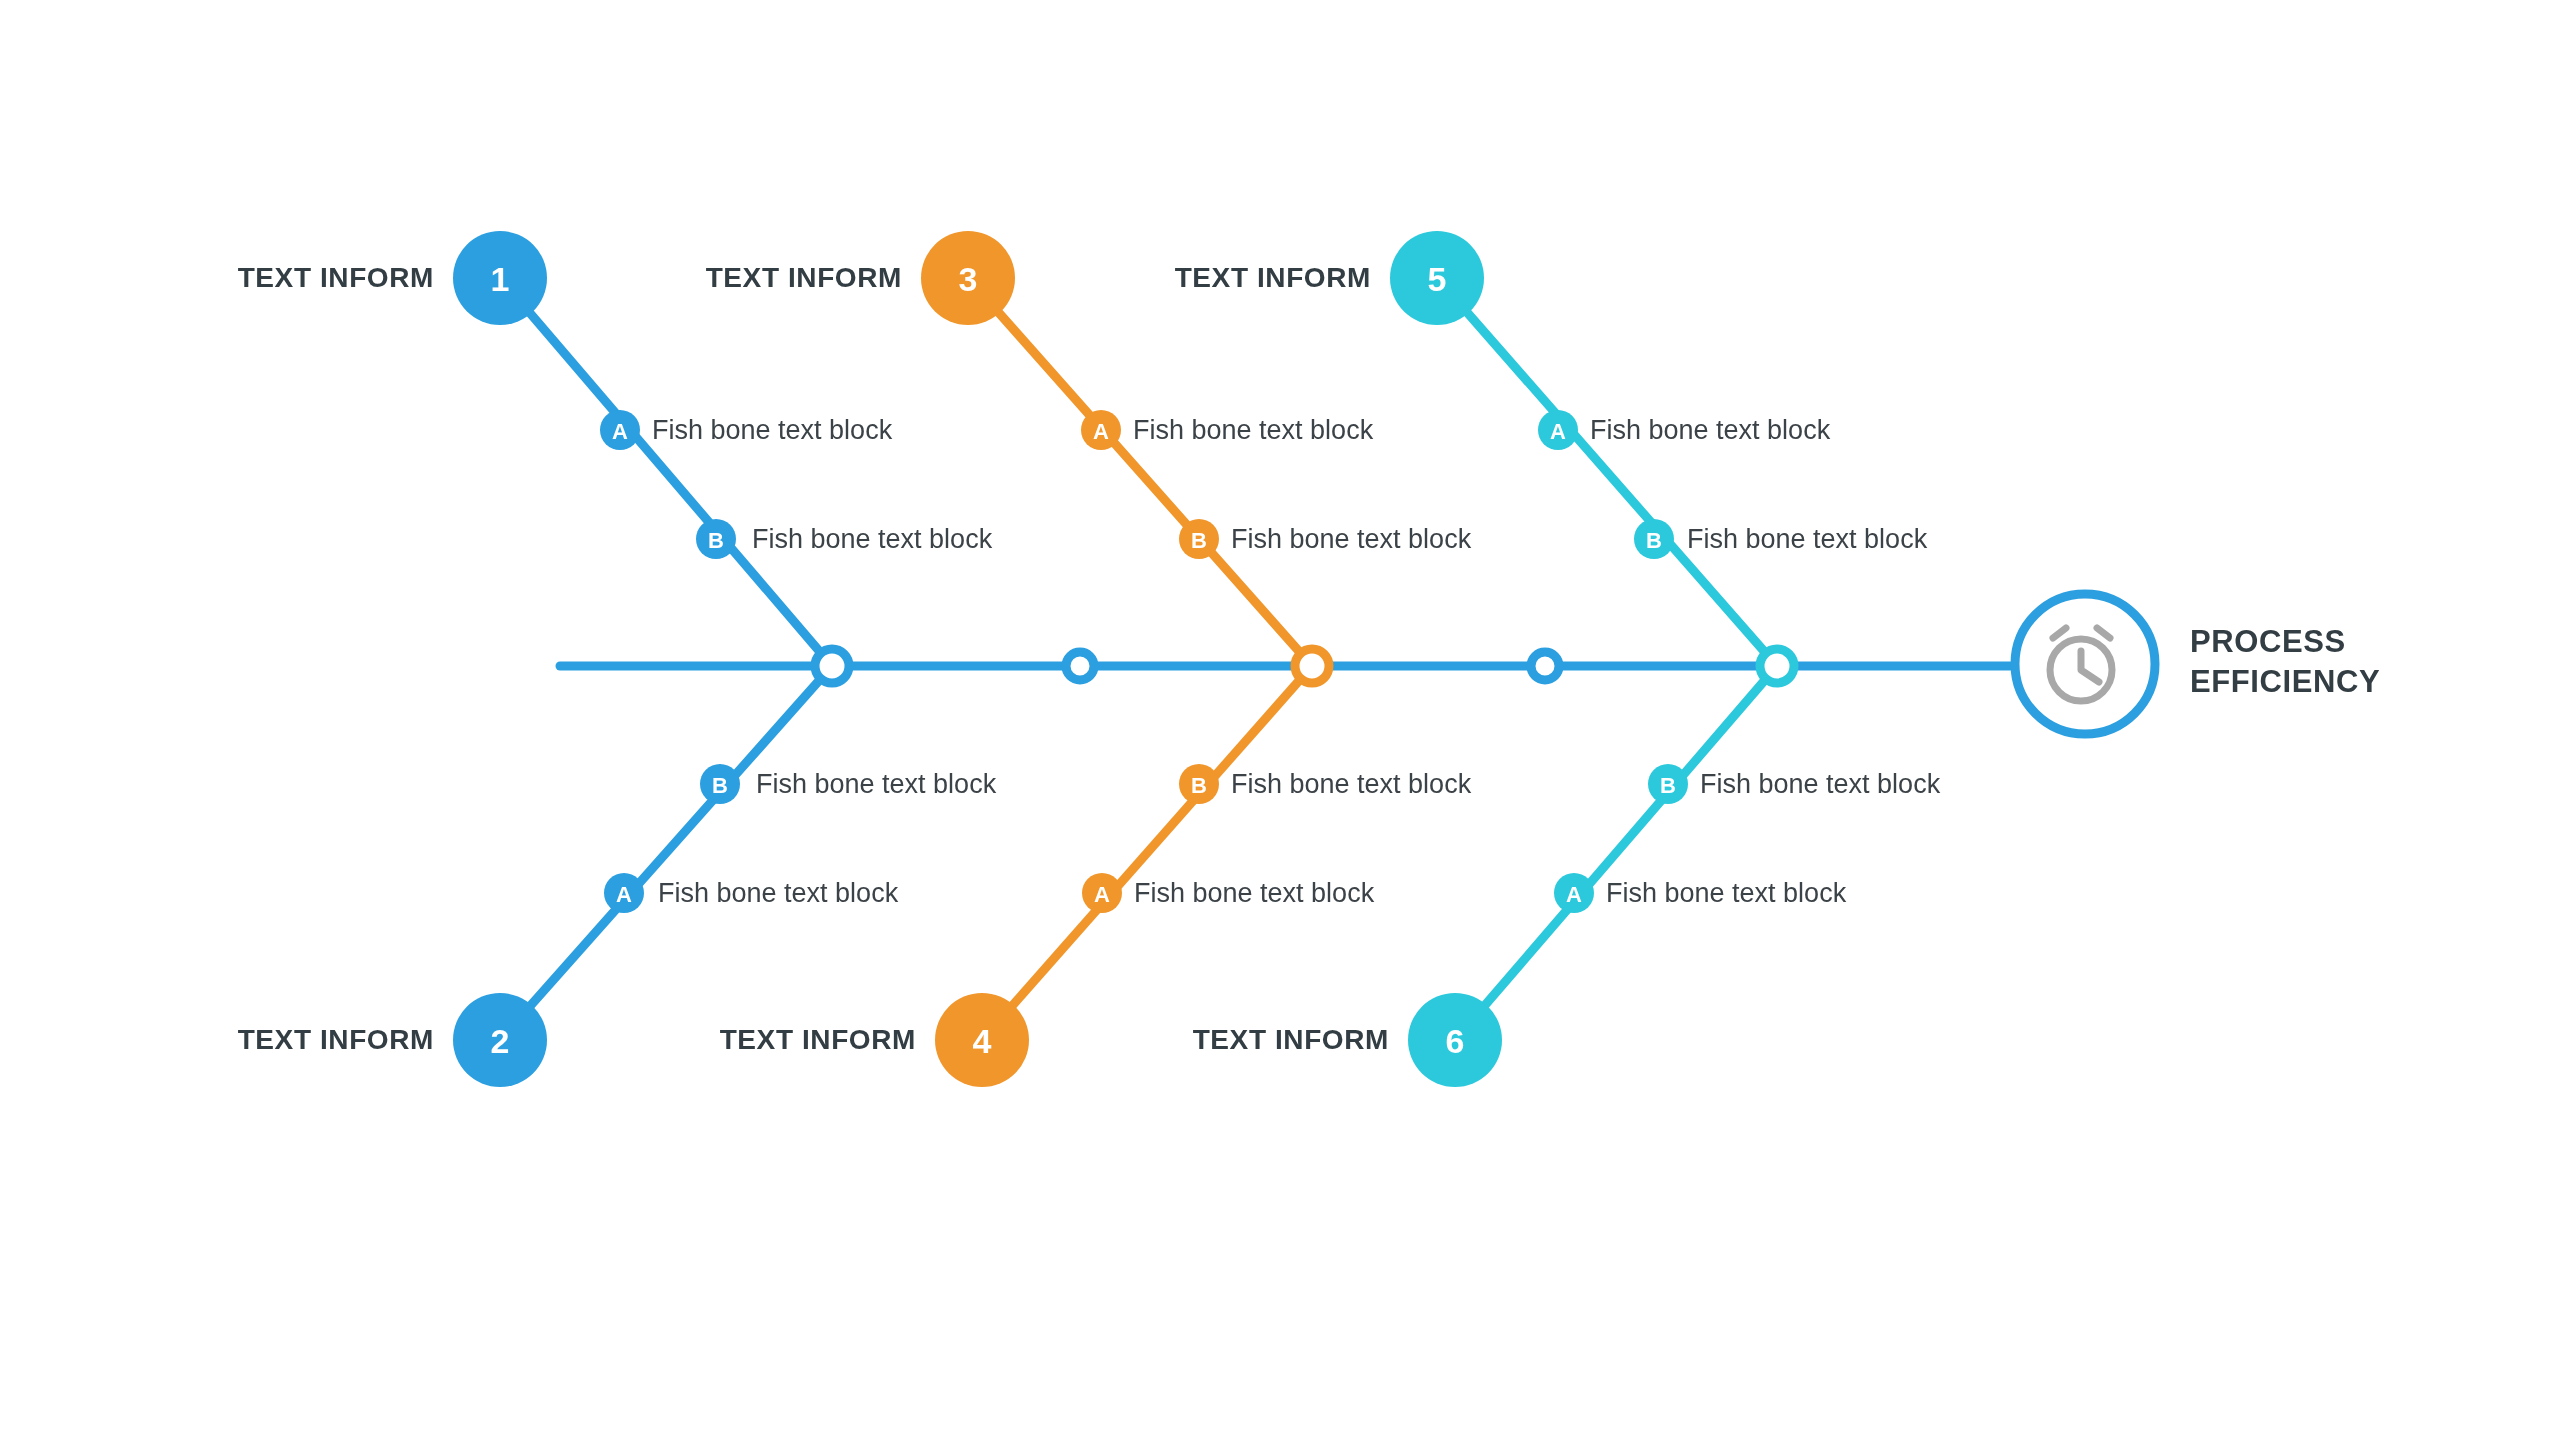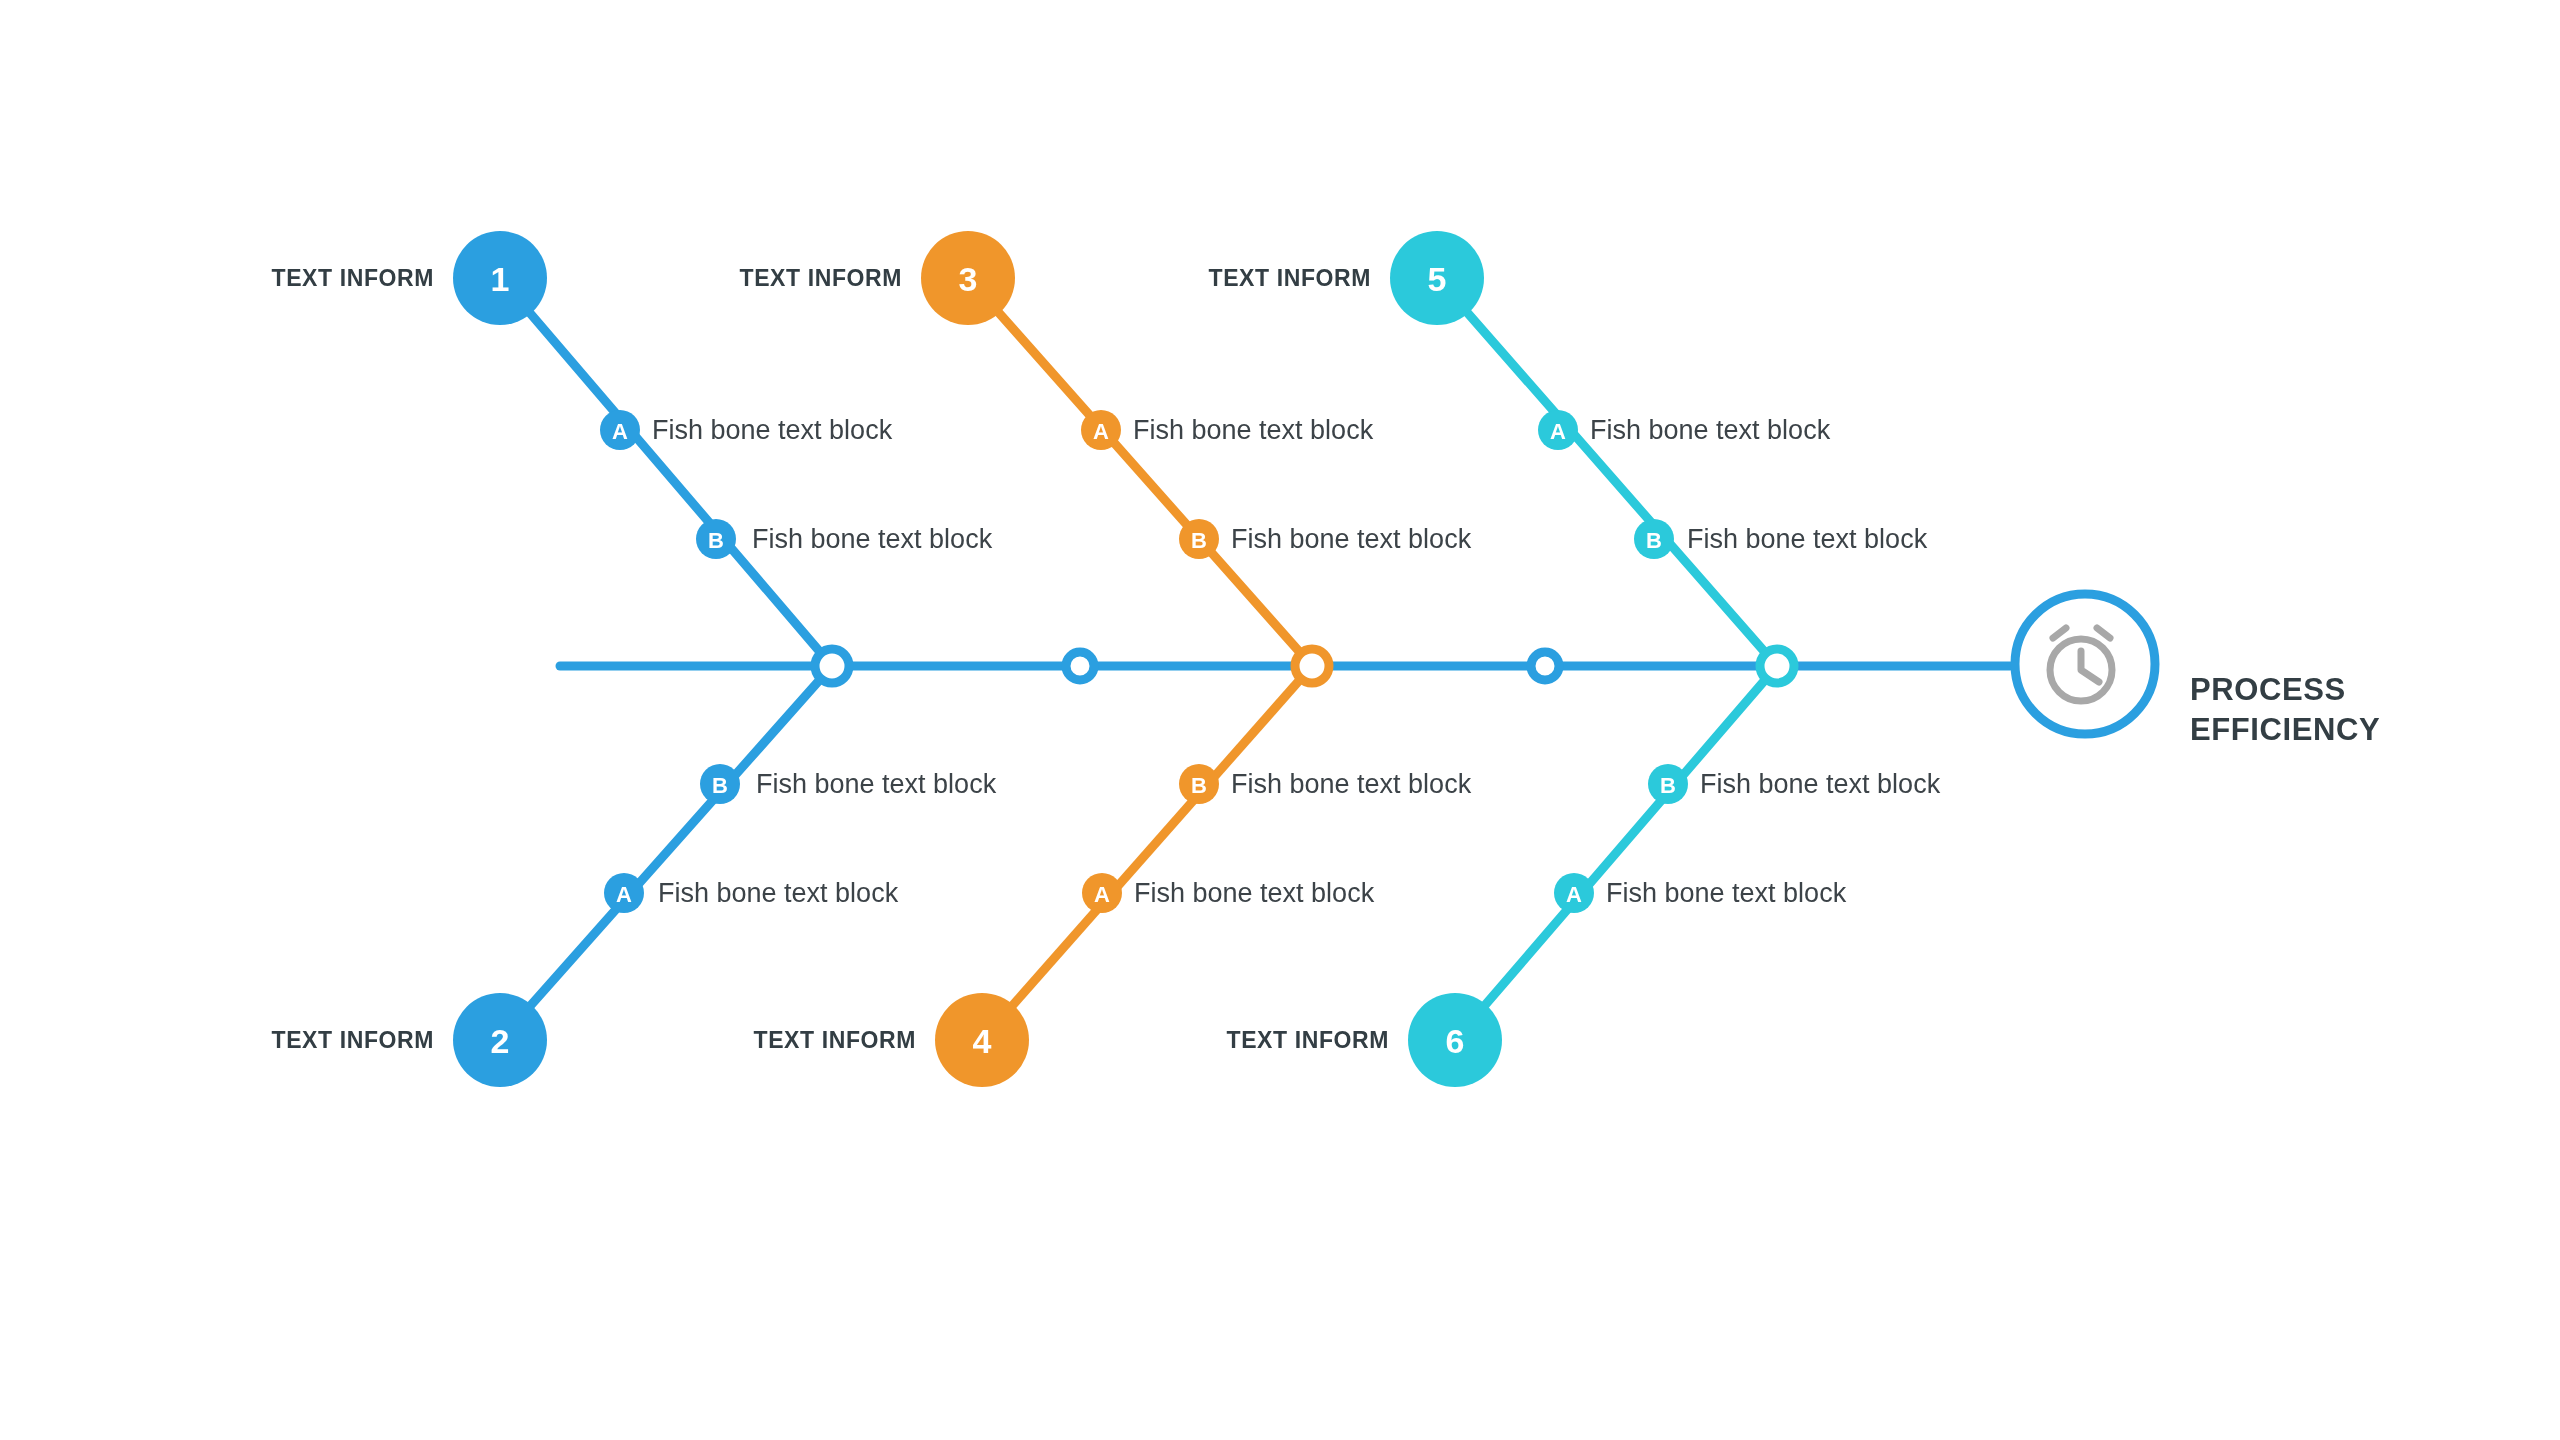--- a/index.html
+++ b/index.html
@@ -15,21 +15,21 @@
     background:#ffffff;
   }
   #fishbone-svg{
     position:absolute; left:0; top:0;
     width:2560px; height:1440px;
   }
   .hdr-label{
     position:absolute;
     font-family:"Liberation Sans", sans-serif;
     font-weight:700;
-    font-size:23px;
+    font-size:28px;
     letter-spacing:0.6px;
     color:#333e44;
     white-space:nowrap;
     transform:translate(-100%,-50%);
   }
   .bone-label{
     position:absolute;
     font-family:Liberation Sans, sans-serif;
     font-weight:400;
     font-size:27px;
@@ -162,16 +162,16 @@
   <div class="bone-label" style="left:1687px; top:539px;">Fish bone text block</div>
 
   <div class="bone-label" style="left:756px; top:784px;">Fish bone text block</div>
   <div class="bone-label" style="left:1231px; top:784px;">Fish bone text block</div>
   <div class="bone-label" style="left:1700px; top:784px;">Fish bone text block</div>
 
   <div class="bone-label" style="left:658px; top:893px;">Fish bone text block</div>
   <div class="bone-label" style="left:1134px; top:893px;">Fish bone text block</div>
   <div class="bone-label" style="left:1606px; top:893px;">Fish bone text block</div>
 
-  <div class="head-title" style="left:2190px; top:662px;margin-top:48px;">PROCESS
+  <div class="head-title" style="left:2190px; top:662px;">PROCESS
 EFFICIENCY</div>
 
 </div>
 
 </body></html>

